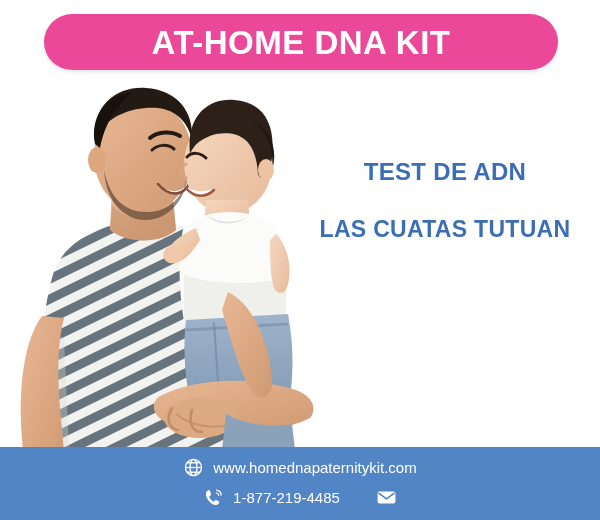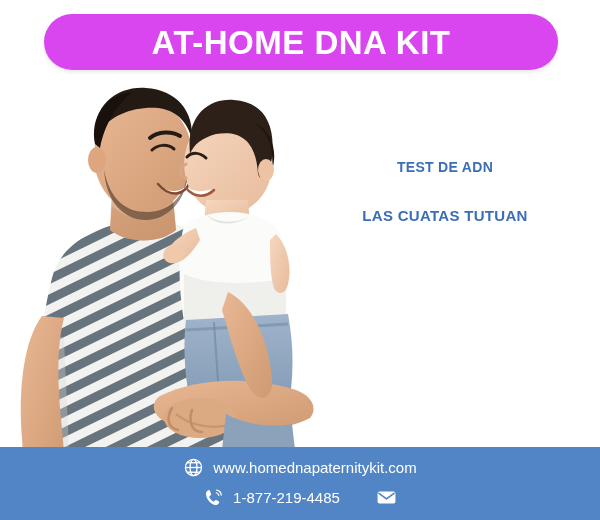--- a/index.html
+++ b/index.html
@@ -21,21 +21,21 @@
     overflow: hidden;
   }
 
   
   #header-banner {
     position: absolute;
     left: 44px;
     top: 14px;
     width: 514px;
     height: 56px;
-    background: #d946ef;
+    background: #ec4899;
     border-radius: 28px;
     box-shadow: 0 2px 4px rgba(0,0,0,0.10);
     display: flex;
     align-items: center;
     justify-content: center;
   }
   #header-title {
     color: #ffffff;
     font-size: 33px;
     font-weight: bold;
@@ -58,29 +58,29 @@
   
   #headline-block {
     position: absolute;
     left: 300px;
     top: 160px;
     width: 290px;
     text-align: center;
     color: #3b6eb4;
   }
   .headline-line {
-    font-size: 14px;
+    font-size: 24px;
     font-weight: bold;
     line-height: 1;
     letter-spacing: 0.3px;
     white-space: nowrap;
   }
   #headline-line-1 { margin-bottom: 34px; }
   #headline-line-2 { margin-bottom: 34px; }
-  #headline-line-3 { font-size: 15px; }
+  #headline-line-3 { font-size: 23px; }
 
   
   #footer-bar {
     position: absolute;
     left: 0;
     bottom: 0;
     width: 600px;
     height: 73px;
     background: #5285c5;
   }

